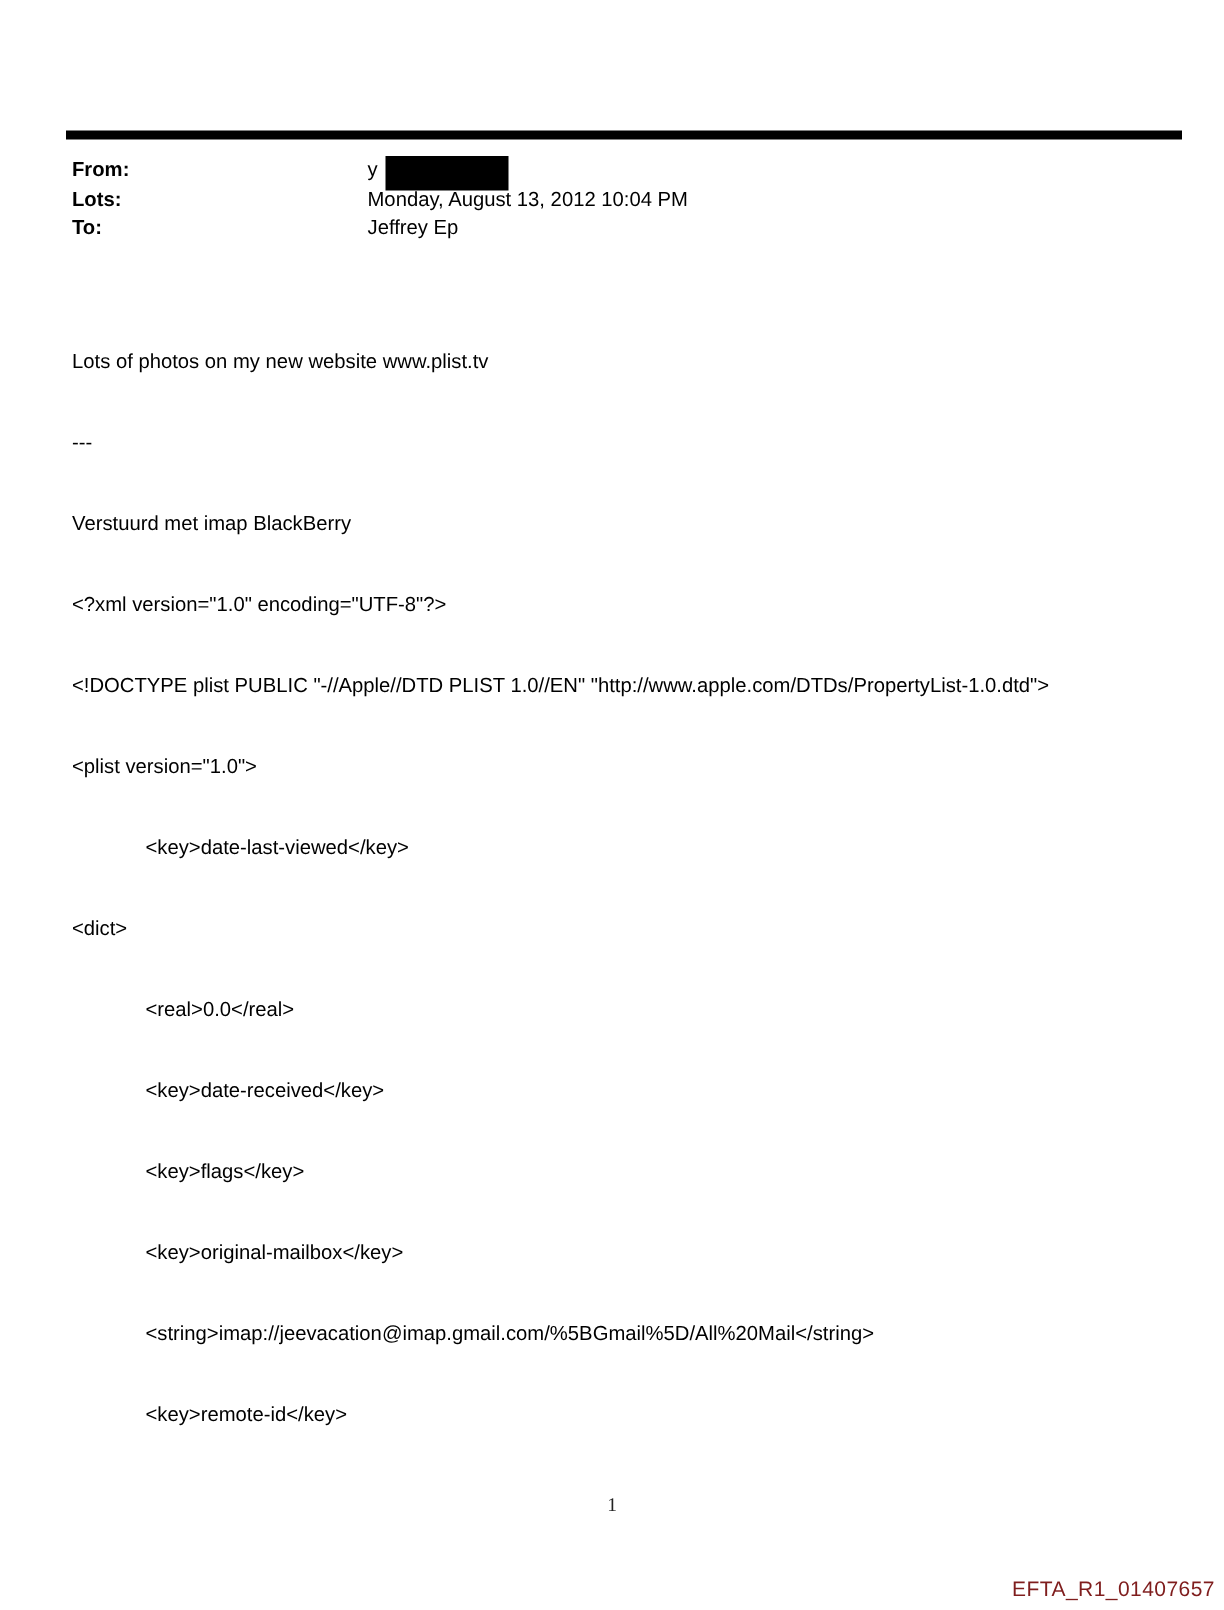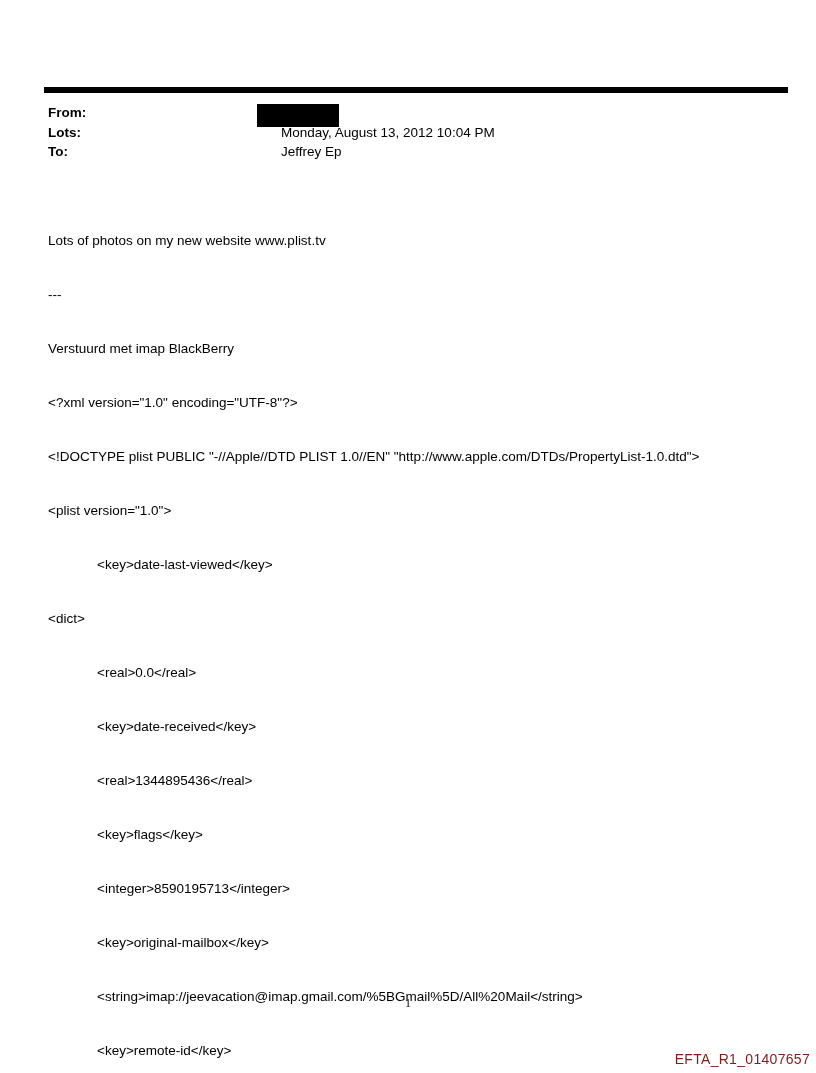--- a/index.html
+++ b/index.html
@@ -28,21 +28,20 @@
     position: absolute;
     left: 48px;
     top: 105px;
     width: 600px;
     font-size: 13.5px;
   }
   .hrow {
     display: flex;
     height: 19.5px;
     align-items: baseline;
-    gap: 36px;
   }
   .hlabel {
     display: inline-block;
     width: 197px;
     font-weight: bold;
     flex: 0 0 197px;
   }
   .hvalue {
     white-space: nowrap;
   }
@@ -116,23 +115,21 @@
     <div class="line">Lots of photos on my new website www.plist.tv</div>
     <div class="line">---</div>
     <div class="line">Verstuurd met imap BlackBerry</div>
     <div class="line">&lt;?xml version="1.0" encoding="UTF-8"?&gt;</div>
     <div class="line">&lt;!DOCTYPE plist PUBLIC "-//Apple//DTD PLIST 1.0//EN" "http://www.apple.com/DTDs/PropertyList-1.0.dtd"&gt;</div>
     <div class="line">&lt;plist version="1.0"&gt;</div>
     <div class="line indent">&lt;key&gt;date-last-viewed&lt;/key&gt;</div>
     <div class="line">&lt;dict&gt;</div>
     <div class="line indent">&lt;real&gt;0.0&lt;/real&gt;</div>
     <div class="line indent">&lt;key&gt;date-received&lt;/key&gt;</div>
-    <div class="line indent">&lt;real&gt;1344895436&lt;/real&gt;</div>
     <div class="line indent">&lt;key&gt;flags&lt;/key&gt;</div>
-    <div class="line indent">&lt;integer&gt;8590195713&lt;/integer&gt;</div>
     <div class="line indent">&lt;key&gt;original-mailbox&lt;/key&gt;</div>
     <div class="line indent">&lt;string&gt;imap://jeevacation@imap.gmail.com/%5BGmail%5D/All%20Mail&lt;/string&gt;</div>
     <div class="line indent">&lt;key&gt;remote-id&lt;/key&gt;</div>
     
     
     
   </div>
 
   <div class="page-number">1</div>
 

